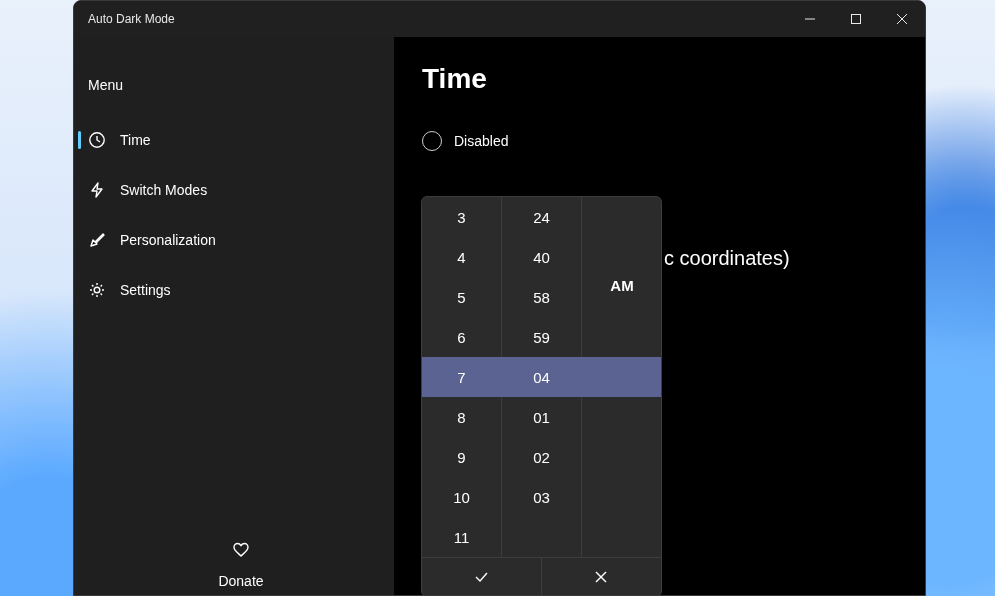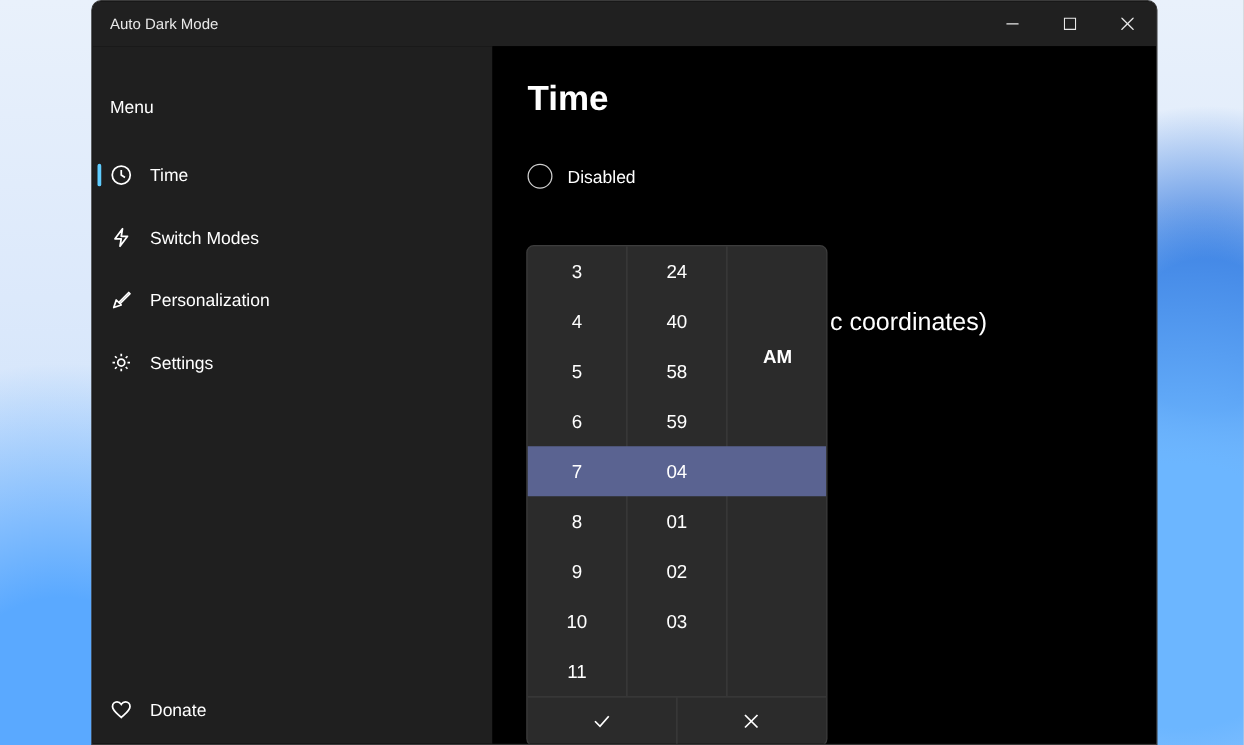--- a/index.html
+++ b/index.html
@@ -67,21 +67,21 @@
     gap: 14px;
     font-size: 14px;
     position: relative;
   }
   .menu-item.active::before {
     content: ""; position: absolute; left: 4px; top: 16px; bottom: 16px;
     width: 3px; border-radius: 2px; background: #60cdff;
   }
   .menu-item .icon { width: 18px; height: 18px; display: flex; align-items: center; justify-content: center; }
   .menu-divider { flex: 1 1 auto; }
-  .menu-item.donate { height: 54px; }
+  .menu-item.donate { height: 54px; flex-direction: column; }
 
   
   .main {
     flex: 1 1 auto;
     background: #000;
     color: #fff;
     padding: 26px 26px 0 28px;
     position: relative;
     overflow: hidden;
   }

